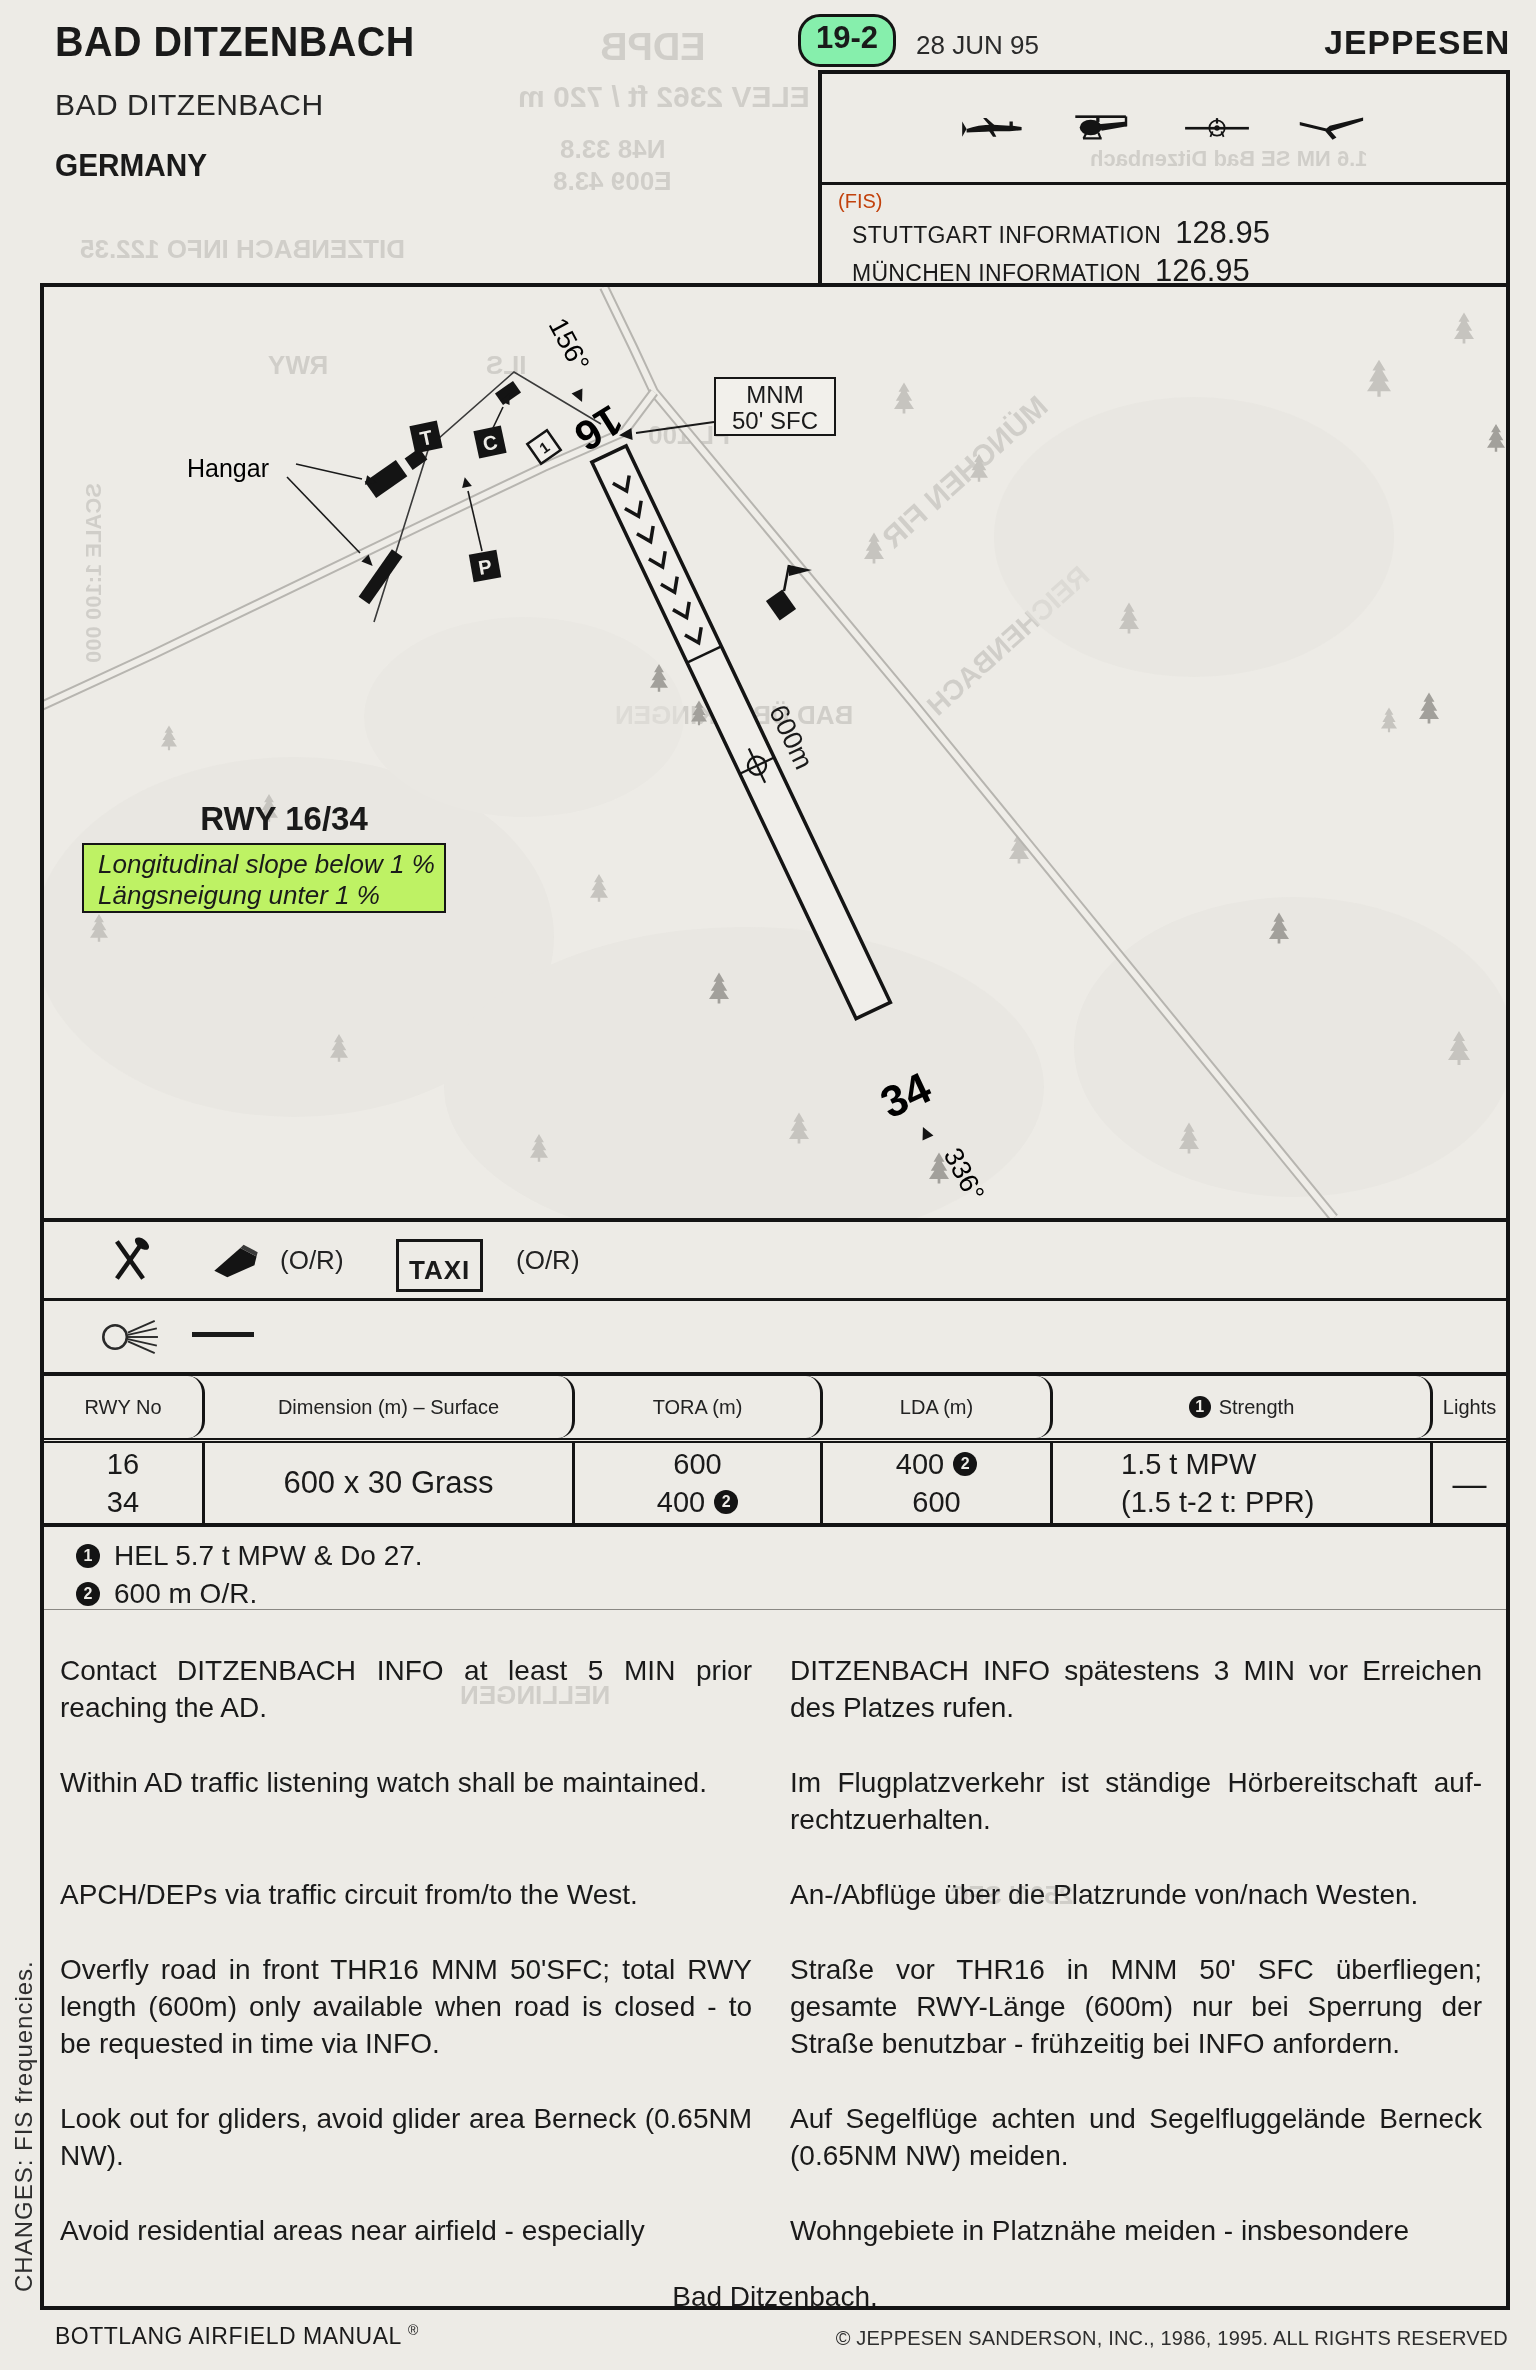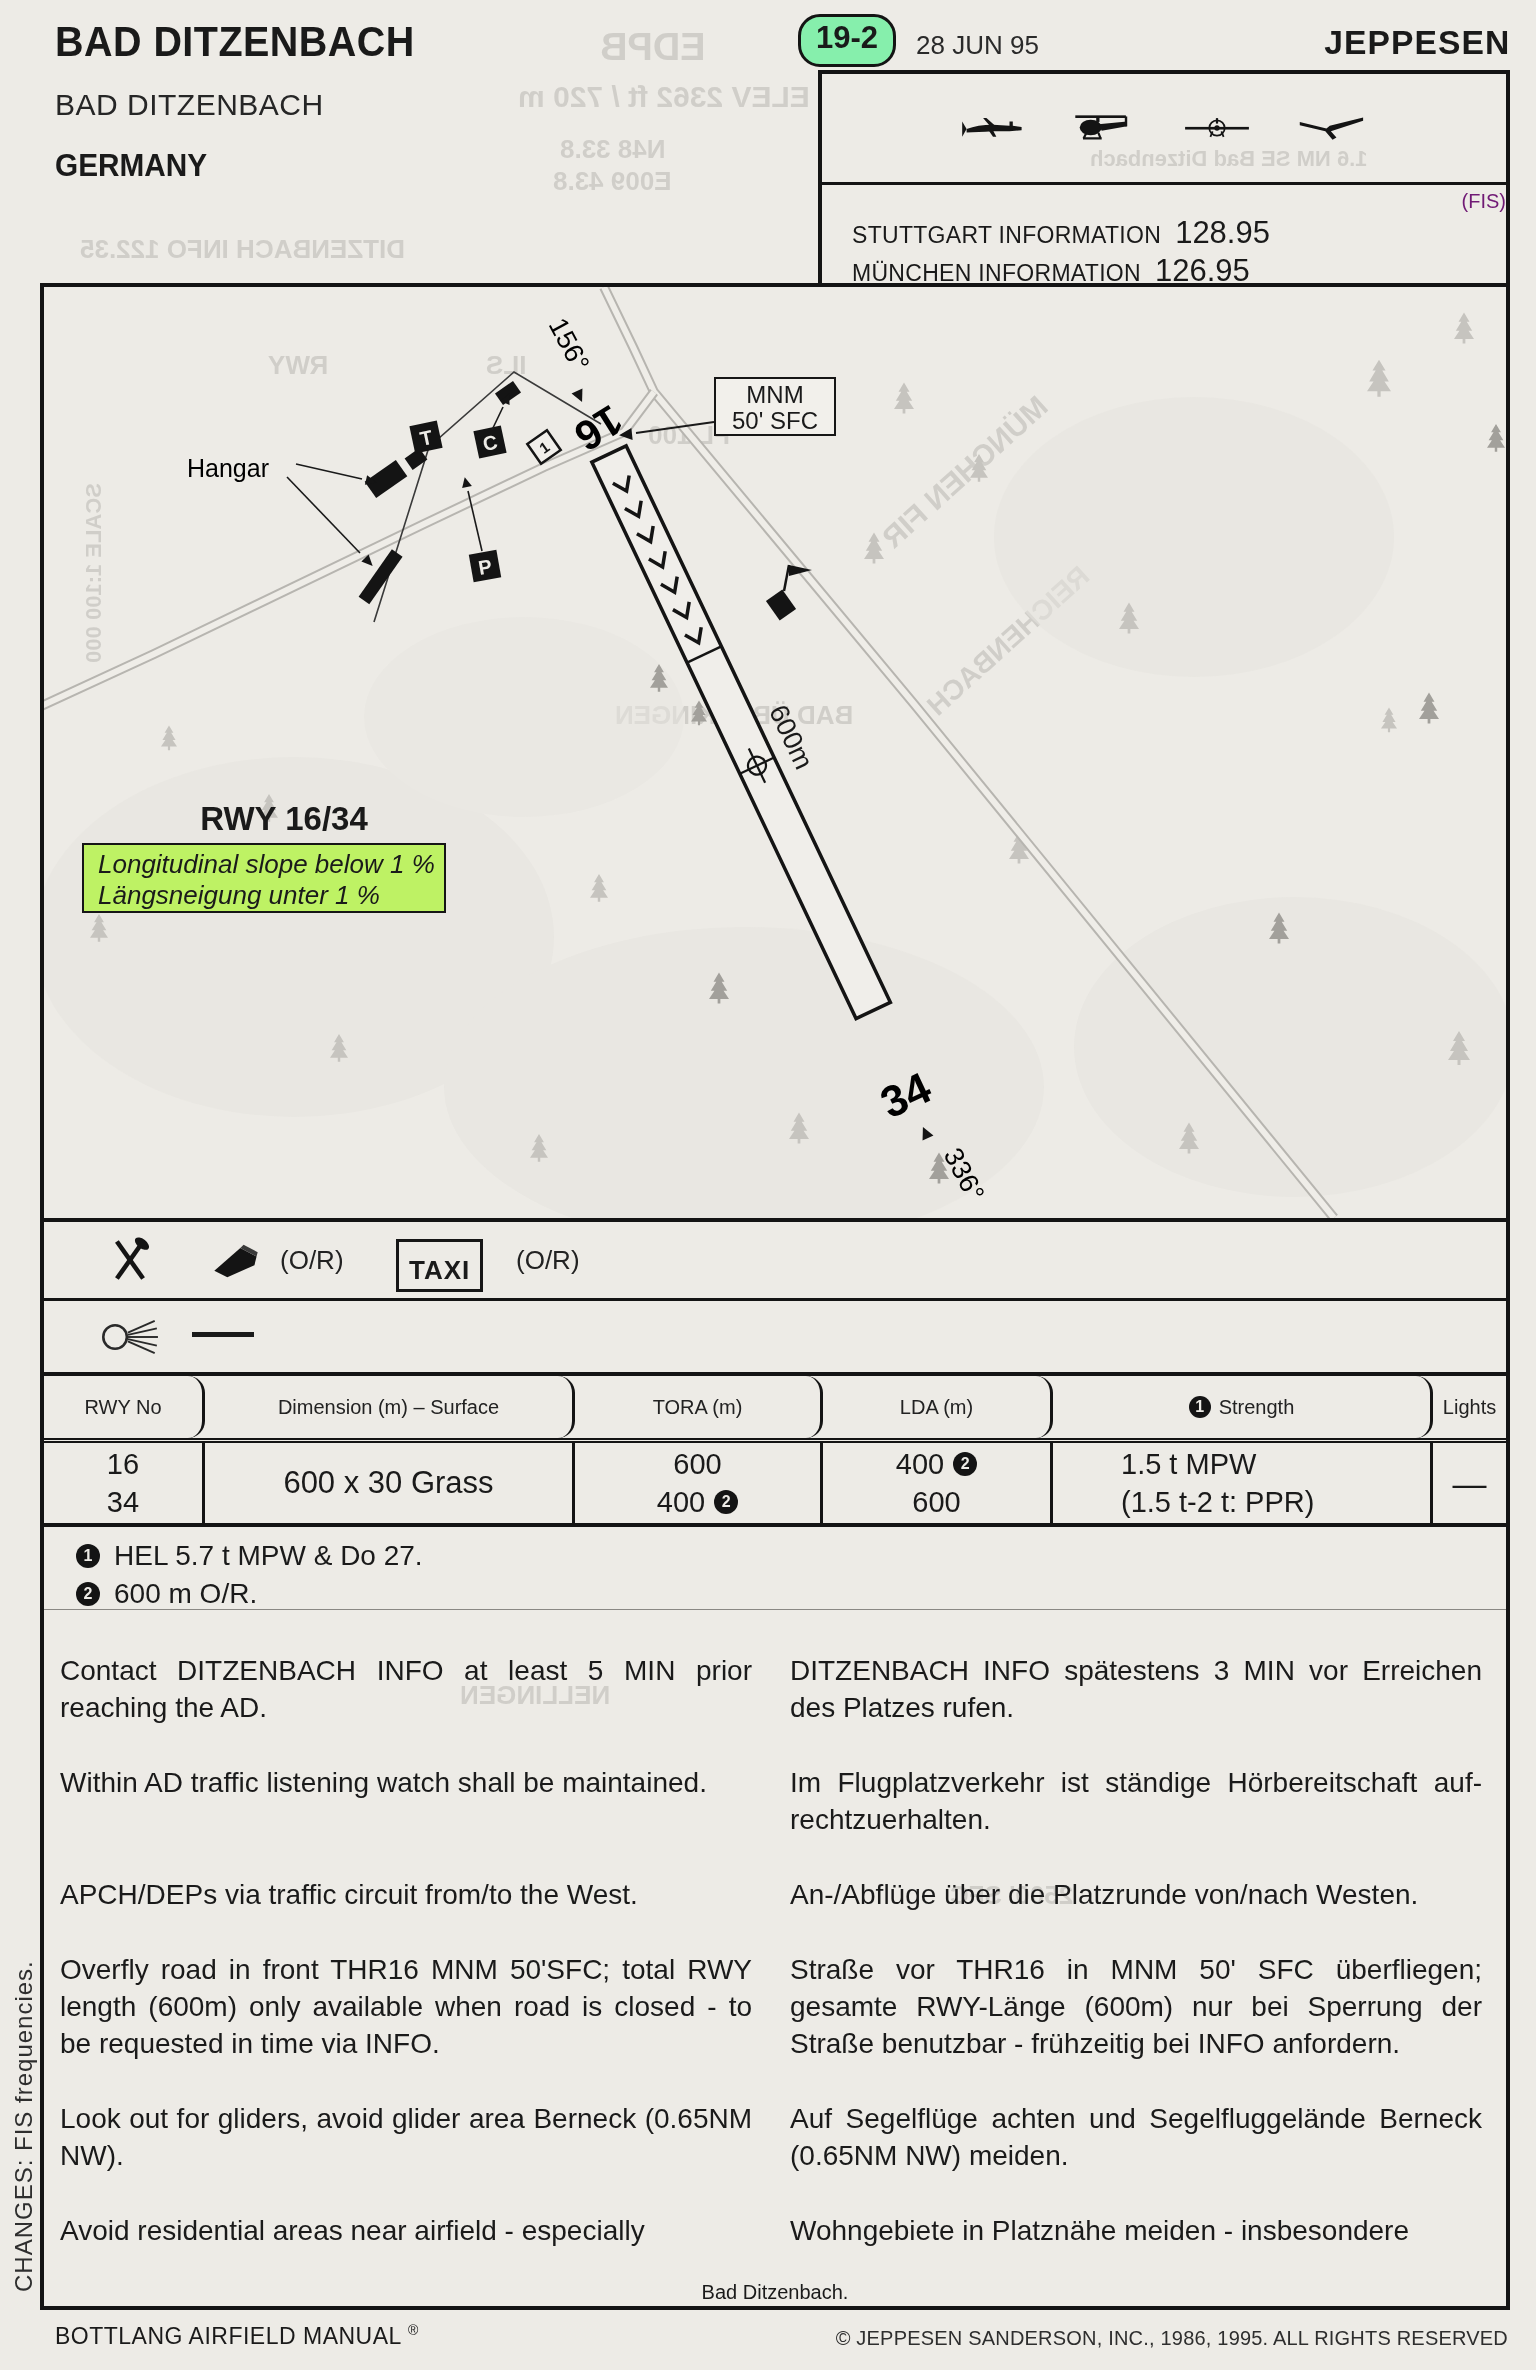--- a/index.html
+++ b/index.html
@@ -14,21 +14,21 @@
   .badge{left:798px;top:14px;border:3.5px solid #141414;border-radius:22px;padding:3px 15px 8px;
          font-size:31px;font-weight:700;background:#86efac;z-index:5;}
   .date{left:916px;top:30px;font-size:26px;color:#2a2a2a;}
   .brand{right:26px;top:24px;font-size:33px;font-weight:700;letter-spacing:1px;transform:scaleX(1.02);transform-origin:right top;}
   
   .panel{left:818px;top:70px;width:684px;height:209px;border:4px solid #141414;border-bottom:none;z-index:2;}
   .ac-row{position:absolute;left:0;top:0;width:100%;height:108px;display:flex;align-items:center;
           justify-content:center;gap:46px;}
   .panel-divider{position:absolute;left:0;top:108px;width:100%;height:3px;background:#141414;}
   .fis{position:absolute;left:0;top:111px;width:100%;height:94px;padding:5px 0 0 16px;box-sizing:border-box;}
-  .fis-label{font-size:20px;color:#701a75;text-align:right;}
+  .fis-label{font-size:20px;color:#c2410c;}
   .fis-line{margin:2px 0 0 14px;display:flex;align-items:baseline;gap:14px;}
   .fis-name{font-size:23px;letter-spacing:.3px;}
   .fis-freq{font-size:31px;}
   
   .frame{left:40px;top:283px;width:1462px;height:2019px;border:4px solid #141414;z-index:2;}
   .hdiv{position:absolute;left:0;width:1462px;background:#141414;}
   .mapsvg{position:absolute;left:0;top:0;width:1462px;height:931px;}
   
   .mnm-box{position:absolute;left:670px;top:90px;width:118px;height:52px;border:2.5px solid #161616;
            background:#f2f0eb;text-align:center;font-size:24px;line-height:26px;padding-top:3px;z-index:3;}
@@ -56,21 +56,21 @@
           font-size:16px;font-weight:700;align-items:center;justify-content:center;flex:none;}
   .cellline{display:flex;align-items:center;gap:9px;}
   
   .fnotes{position:absolute;left:0;top:1240px;width:1462px;height:82px;padding:10px 0 0 32px;box-sizing:border-box;}
   .fnote{display:flex;align-items:center;gap:14px;font-size:28px;height:38px;}
   .fnrule{position:absolute;left:0;top:1322px;width:1462px;height:1px;background:#8a8884;}
   
   .remarks{position:absolute;left:0;top:1323px;width:1462px;padding:42px 16px 0 16px;box-sizing:border-box;}
   .rgrid{display:grid;grid-template-columns:692px 692px;column-gap:38px;}
   .rm{margin:0 0 38px;font-size:28px;line-height:37px;text-align:justify;hyphens:manual;}
-  .closing{width:100%;text-align:center;font-size:20px;margin-top:-6px;}
+  .closing{width:100%;text-align:center;font-size:28px;margin-top:-6px;}
   
   .sidebar{left:10px;top:2292px;transform:rotate(-90deg);transform-origin:0 0;white-space:nowrap;
            font-size:24px;letter-spacing:1px;color:#2e2e2e;}
   .footer-l{left:55px;top:2322px;font-size:23px;letter-spacing:.5px;}
   .footer-l sup{font-size:14px;}
   .footer-r{right:28px;top:2327px;font-size:20px;color:#2e2e2e;letter-spacing:.2px;}
   
   .bt{position:absolute;color:#a3a19c;opacity:.38;font-weight:700;white-space:nowrap;
       pointer-events:none;z-index:1;}
   svg text{font-family:"Liberation Sans","DejaVu Sans",sans-serif;}

